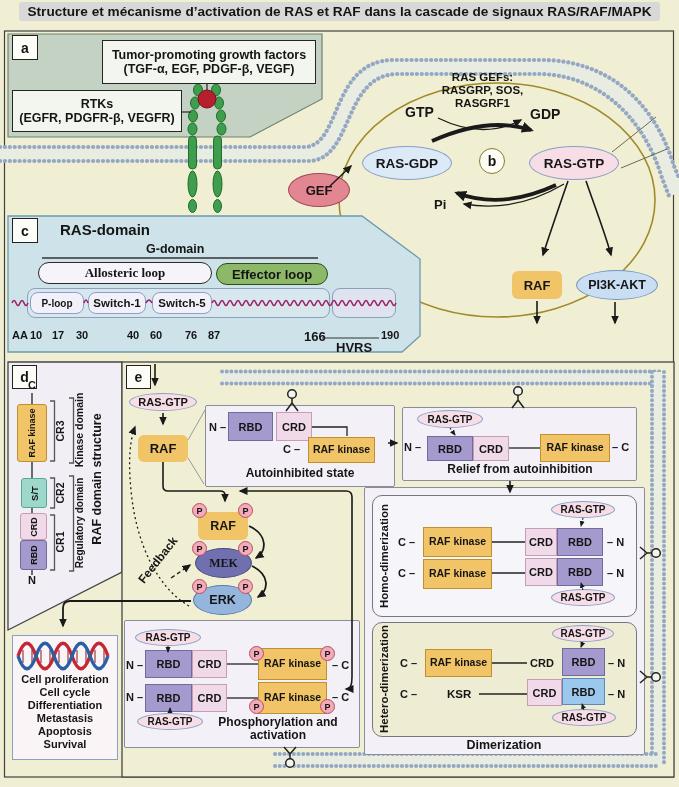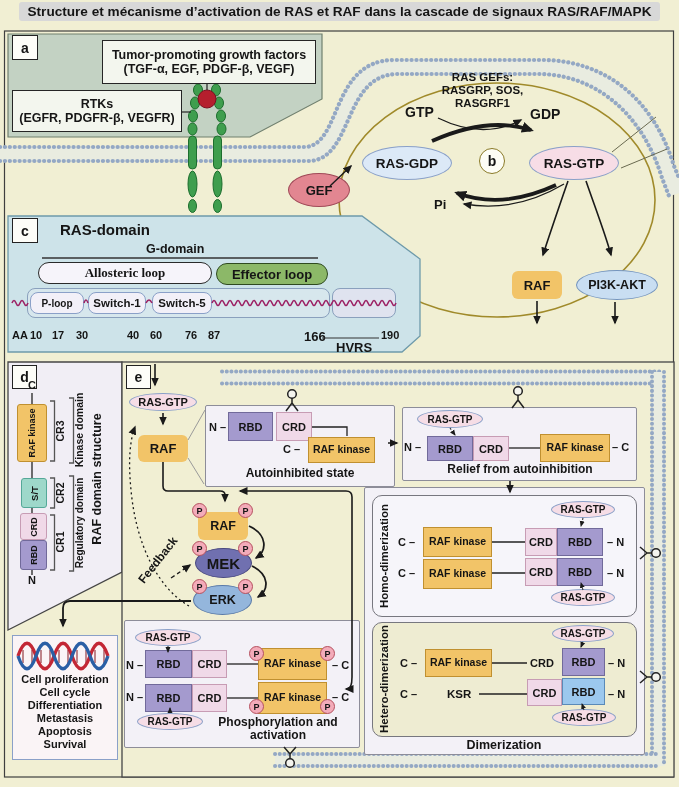--- a/index.html
+++ b/index.html
@@ -156,21 +156,21 @@
 <div class="b rot ctr" style="left:34px;top:536px;width:52px;height:12px;font-size:10.5px;">CR1</div>
 <div class="b rot ctr" style="left:40px;top:424px;width:78px;height:12px;font-size:10.5px;white-space:nowrap;">Kinase domain</div>
 <div class="b rot ctr" style="left:30px;top:517px;width:98px;height:12px;font-size:10px;white-space:nowrap;">Regulatory domain</div>
 <div class="b rot ctr" style="left:22px;top:472px;width:150px;height:14px;font-size:12.5px;white-space:nowrap;">RAF domain structure</div>
 
 <div class="b pl ctr" style="left:126px;top:365px;width:25px;height:24px;">e</div>
 
 <div class="b rgt ctr" style="left:129px;top:393px;width:68px;height:18px;font-size:11px;">RAS-GTP</div>
 <div class="b pill ctr" style="left:138px;top:435px;width:50px;height:27px;font-size:13px;">RAF</div>
 <div class="b pill ctr" style="left:198px;top:512px;width:50px;height:28px;font-size:12.5px;">RAF</div>
-<div class="b ov ctr" style="left:195px;top:548px;width:57px;height:30px;background:#7070b0;border:1px solid #4a4a80;font-size:15px;">MEK</div>
+<div class="b ov ctr" style="left:195px;top:548px;width:57px;height:30px;background:#7070b0;border:1px solid #4a4a80;font-size:12px;font-family:Liberation Serif, serif;">MEK</div>
 <div class="b ov ctr" style="left:193px;top:585px;width:59px;height:30px;background:#94b6dc;border:1px solid #5a7aa8;font-size:12.5px;">ERK</div>
 <div class="b pp ctr" style="left:192px;top:503px;">P</div>
 <div class="b pp ctr" style="left:238px;top:503px;">P</div>
 <div class="b pp ctr" style="left:192px;top:541px;">P</div>
 <div class="b pp ctr" style="left:238px;top:541px;">P</div>
 <div class="b pp ctr" style="left:192px;top:579px;">P</div>
 <div class="b pp ctr" style="left:238px;top:579px;">P</div>
 <div class="b ctr" style="left:123px;top:553px;width:70px;height:14px;font-size:12px;transform:rotate(-52deg);">Feedback</div>
 
 <div class="b rbox" style="left:205px;top:405px;width:190px;height:82px;"></div>

